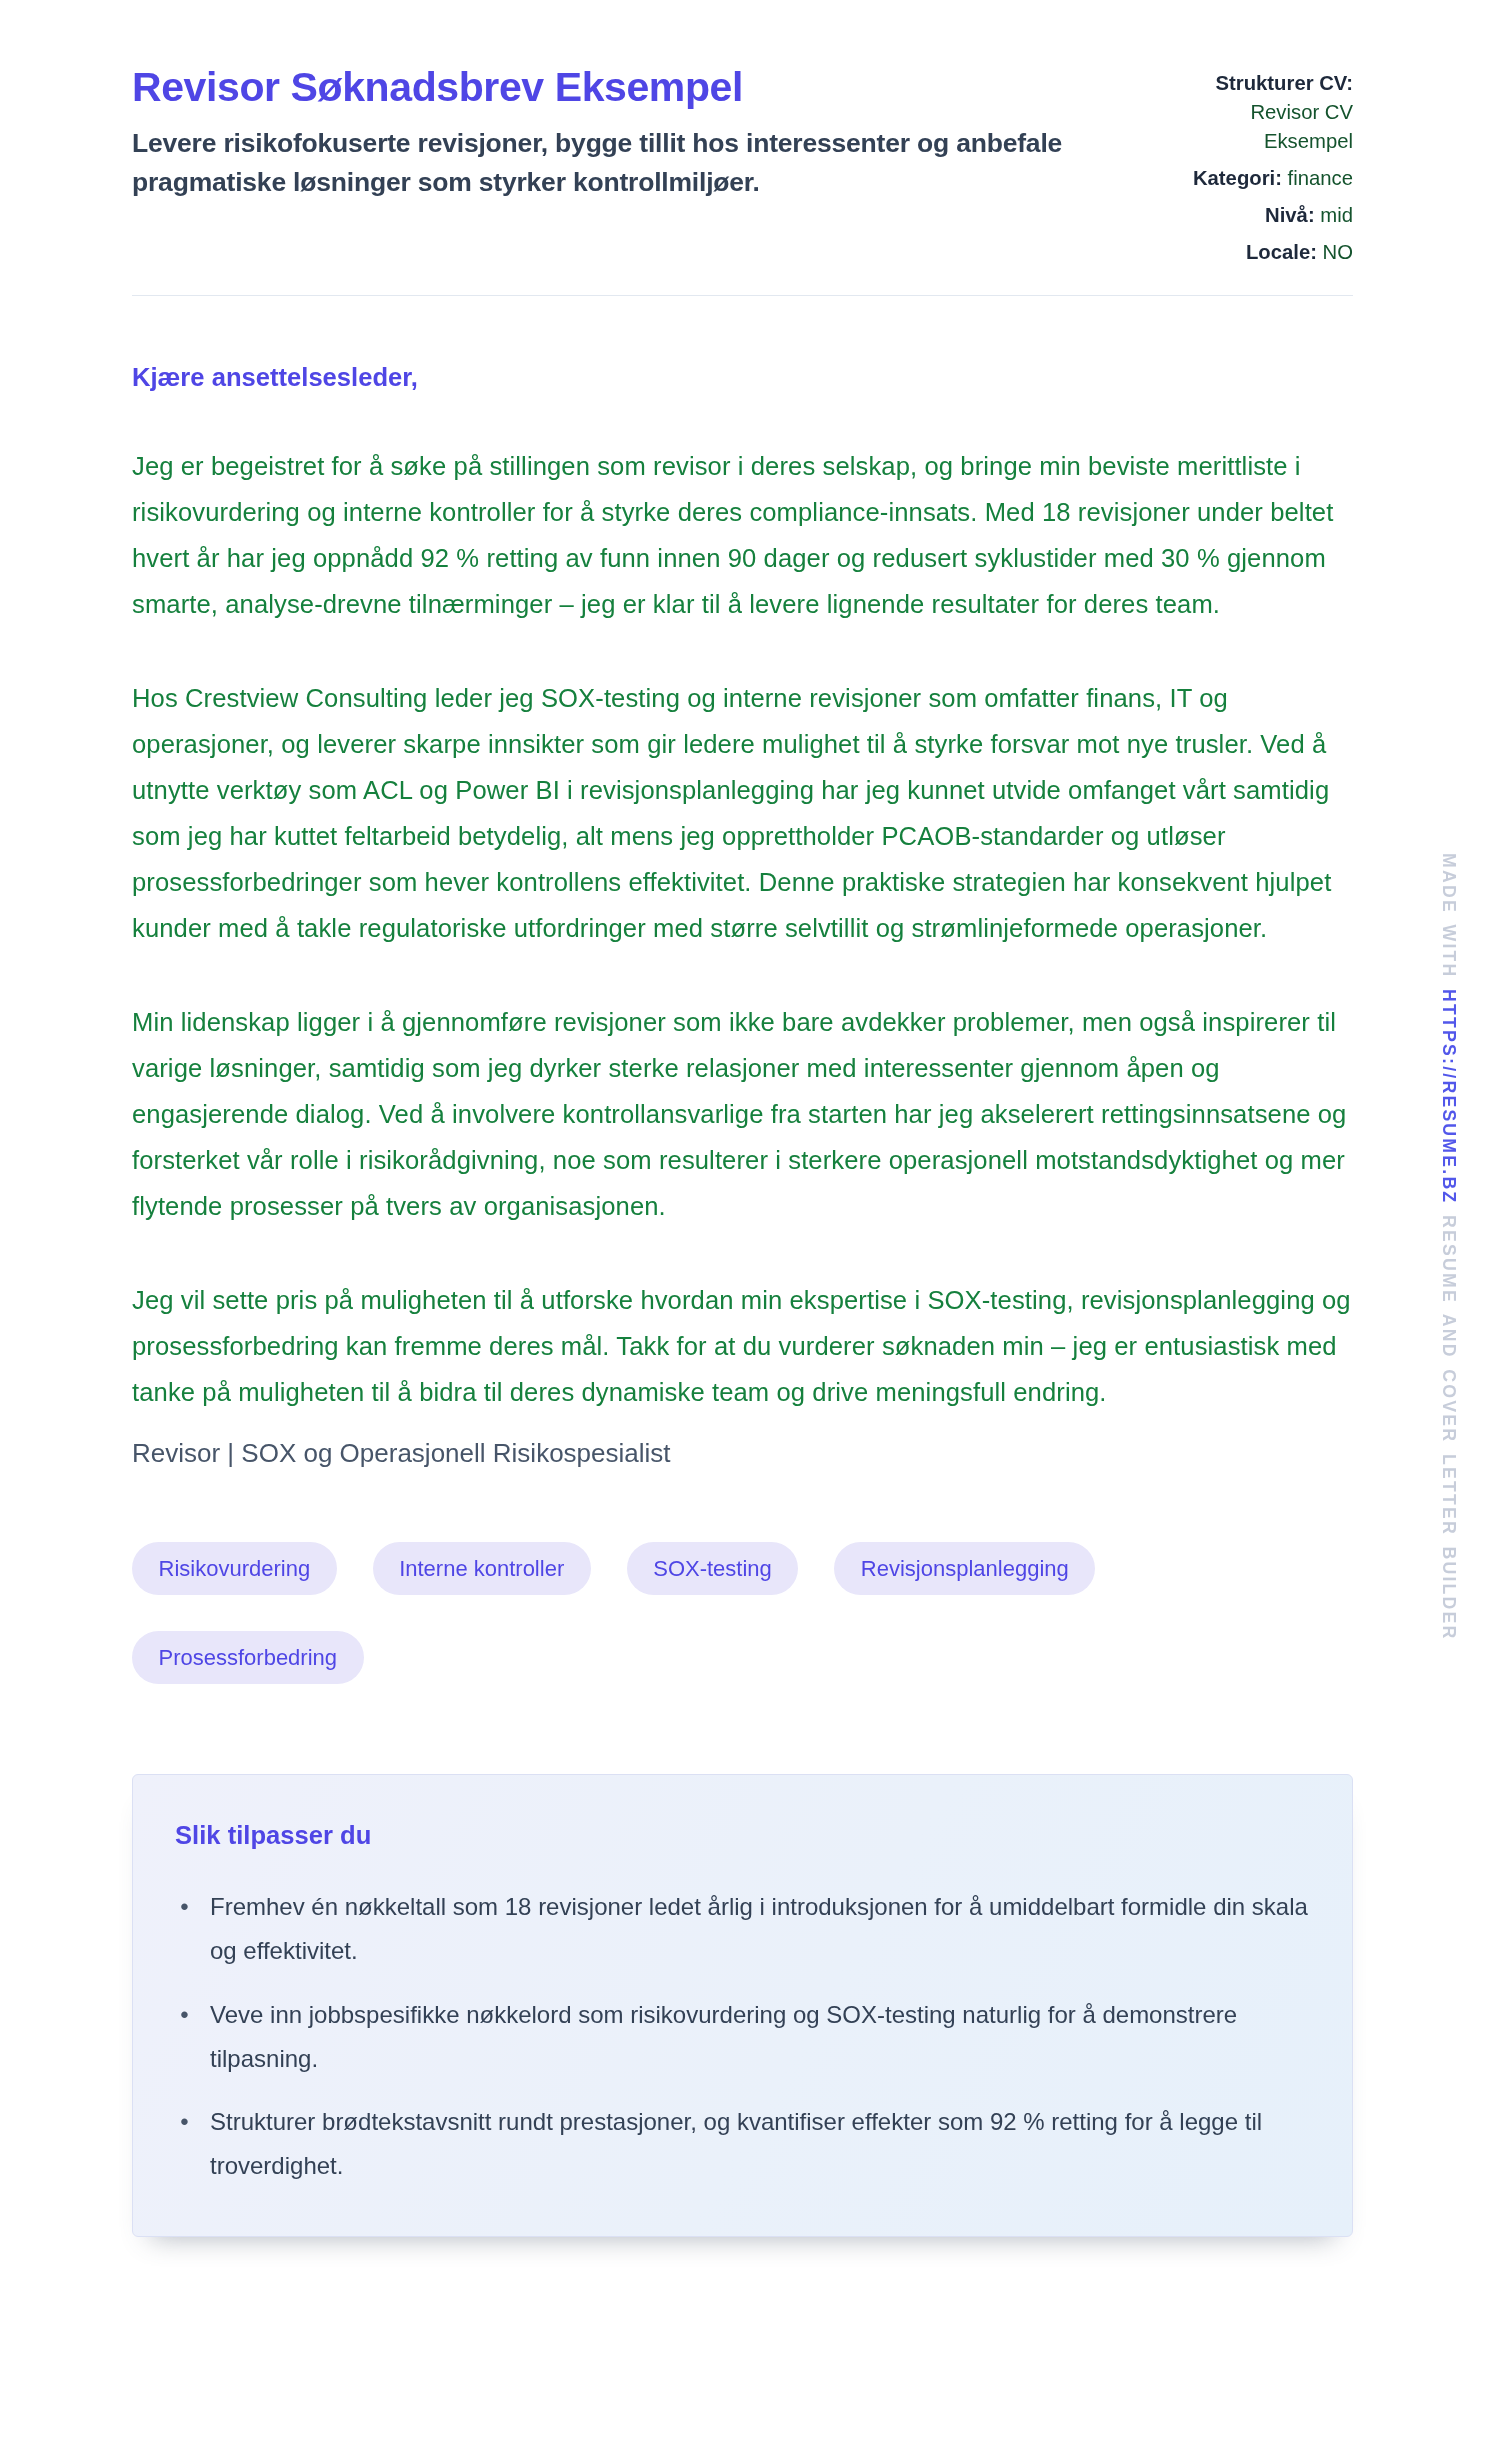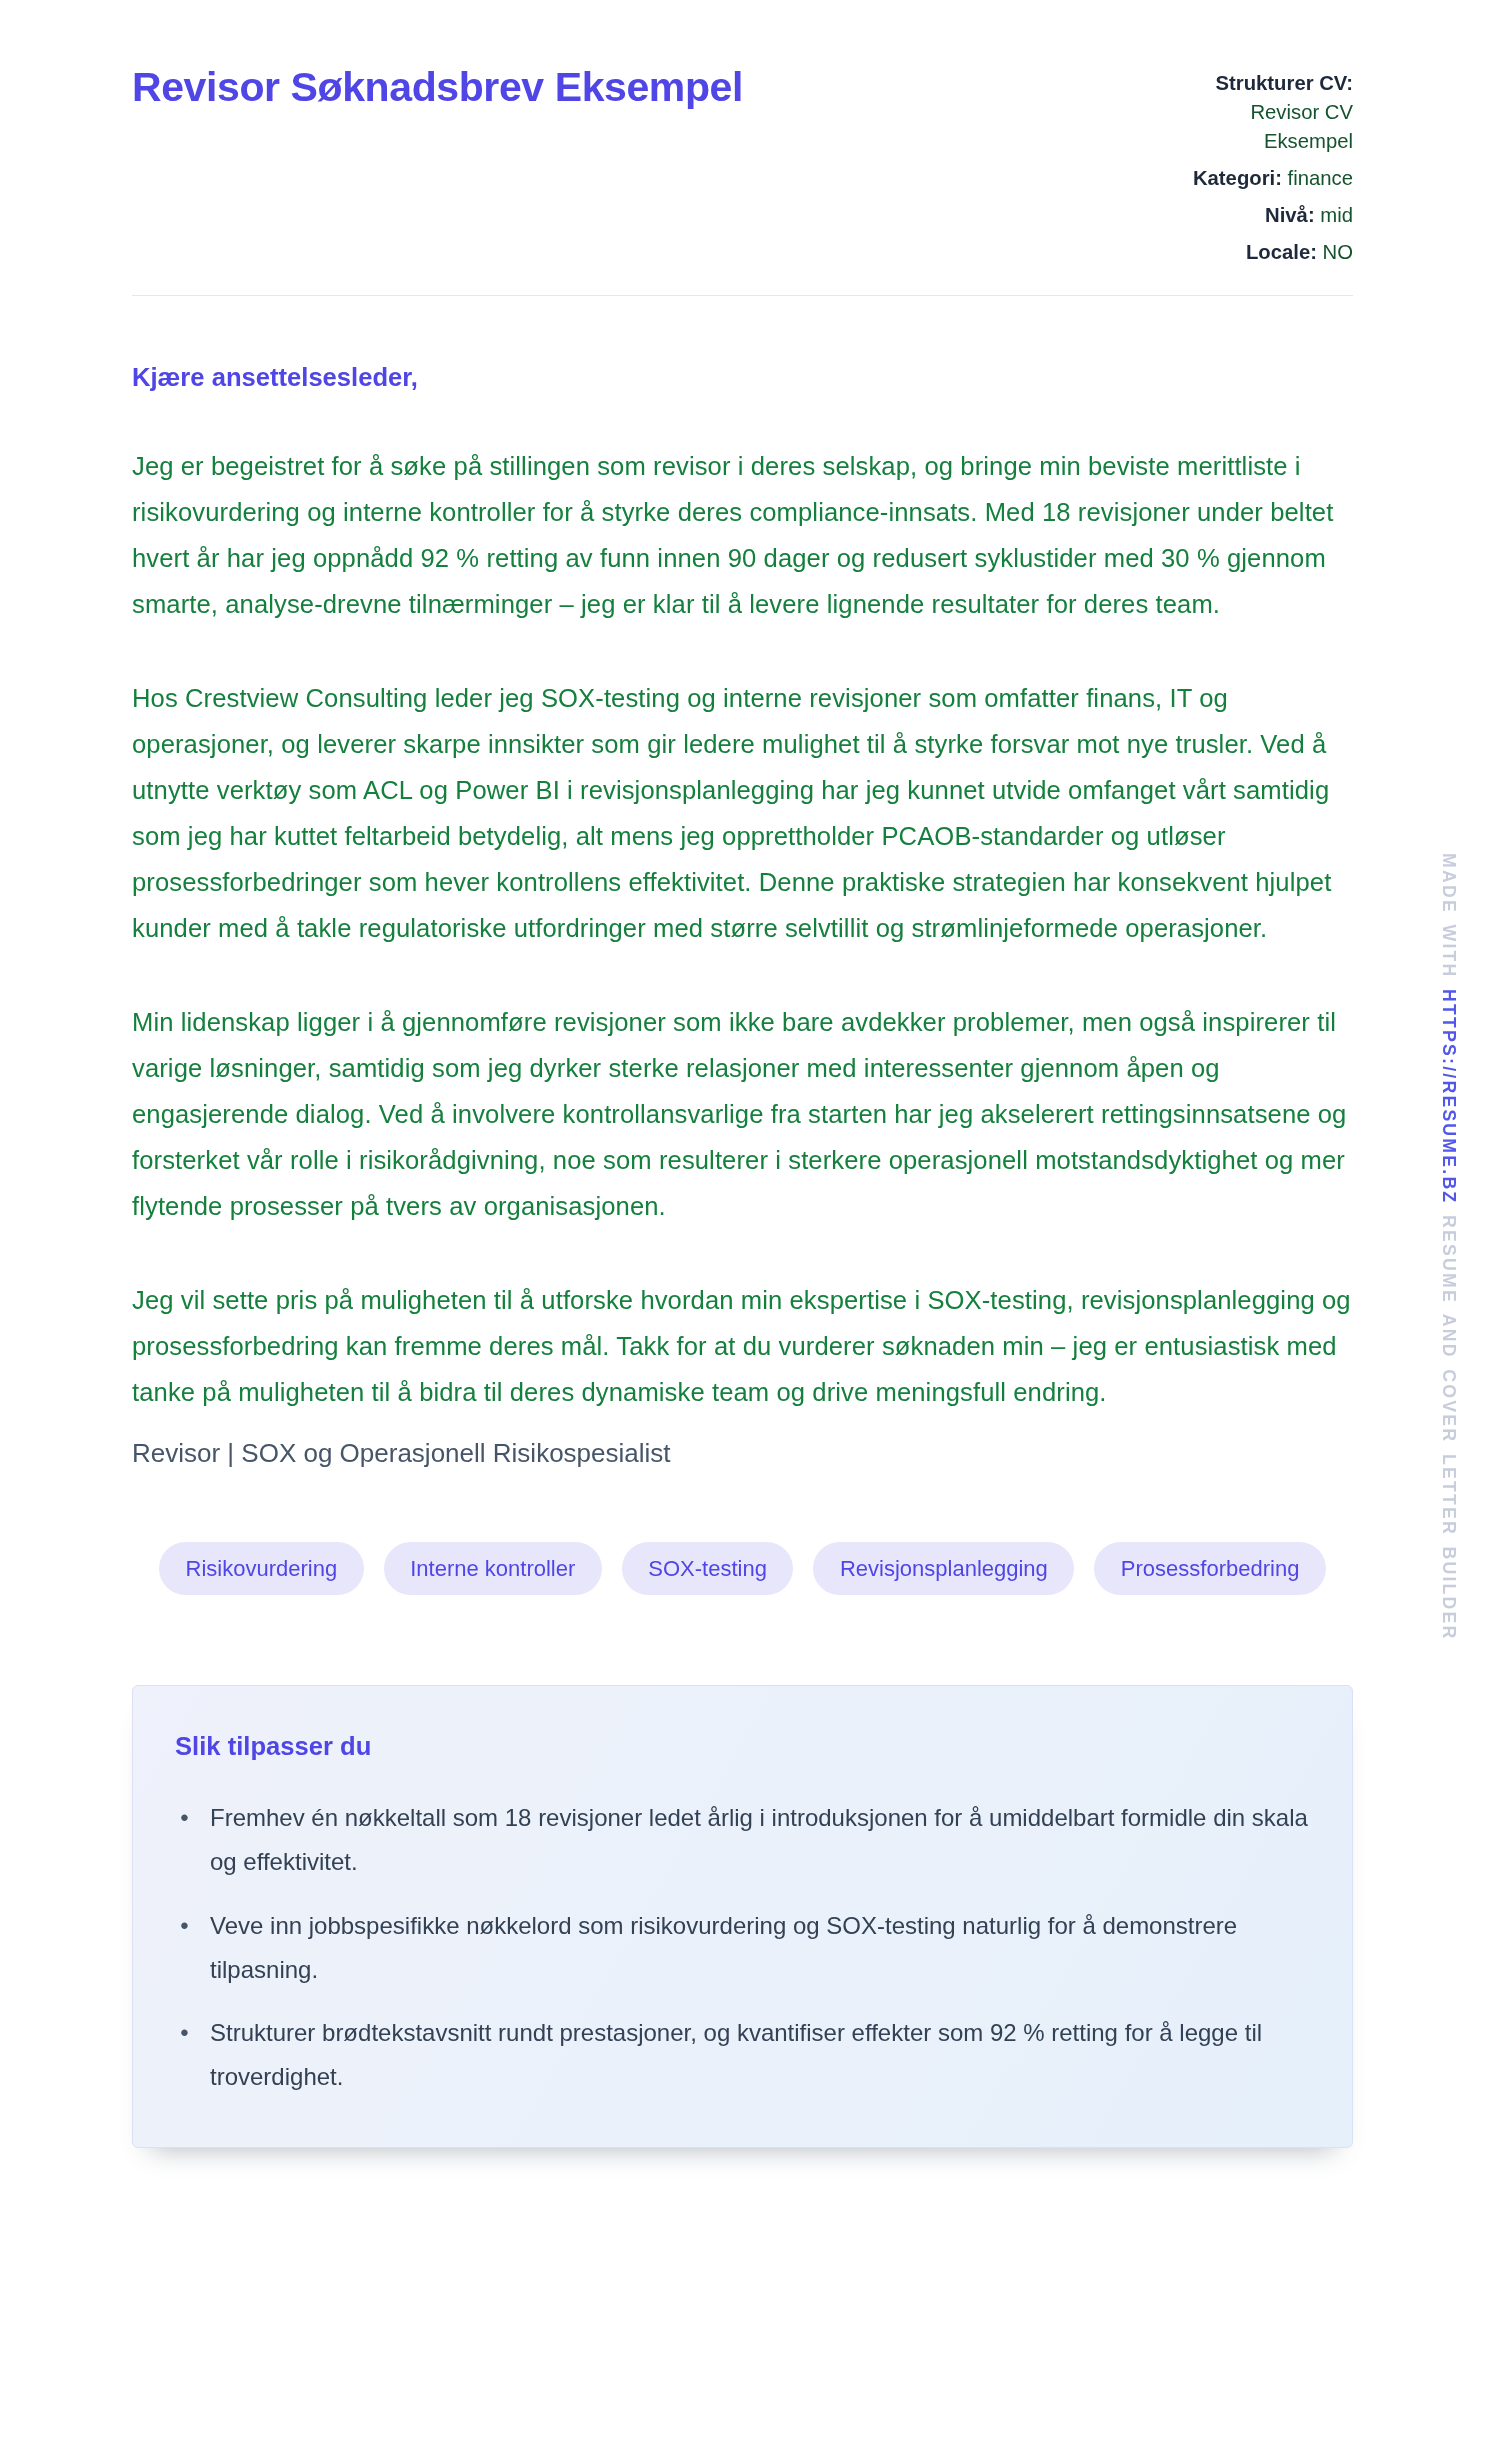--- a/index.html
+++ b/index.html
@@ -88,22 +88,21 @@
     font-size: 26px;
     line-height: 35px;
     font-weight: 400;
     color: #475569;
   }
   
   .tags {
     margin-top: 71px;
     display: flex;
     flex-wrap: wrap;
-    gap: 20px;
-    justify-content: center;
+    gap: 36px;
   }
   .tag {
     display: inline-block;
     padding: 13.2px 26.5px;
     border-radius: 882px;
     background: #E8E6FA;
     color: #4F46E5;
     font-size: 22px;
     line-height: 26.5px;
     font-weight: 500;
@@ -163,20 +162,21 @@
   }
 </style>
 </head>
 <body>
 
 <div class="content">
 
   <div class="header">
     <div class="header-left">
       <h1 class="page-title">Revisor Søknadsbrev Eksempel</h1>
+      <p class="page-subtitle">Levere risikofokuserte revisjoner, bygge tillit hos interessenter og anbefale pragmatiske løsninger som styrker kontrollmiljøer.</p>
     </div>
     <div class="meta">
       <div class="meta-row">
         <span class="meta-label">Strukturer CV:</span>
         <span class="meta-value">Revisor CV Eksempel</span>
       </div>
       <div class="meta-row">
         <span class="meta-label">Kategori:</span>
         <span class="meta-value">finance</span>
       </div>

